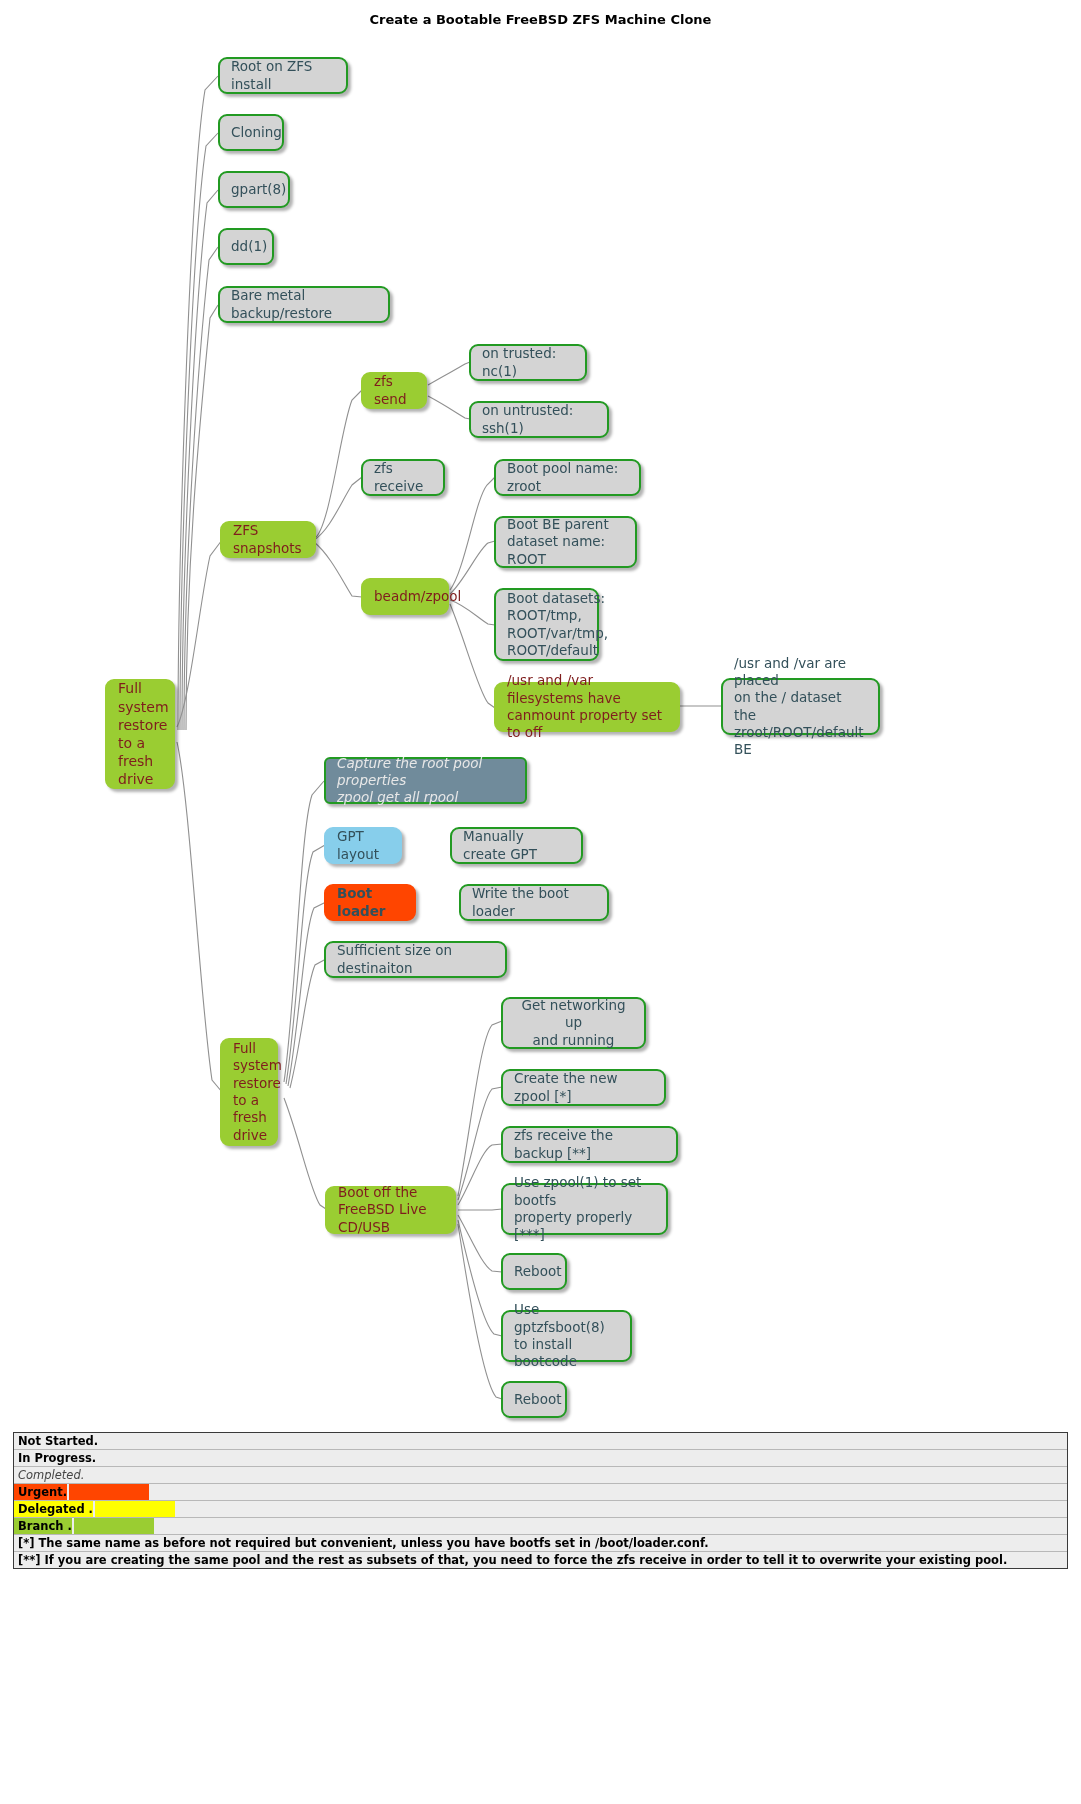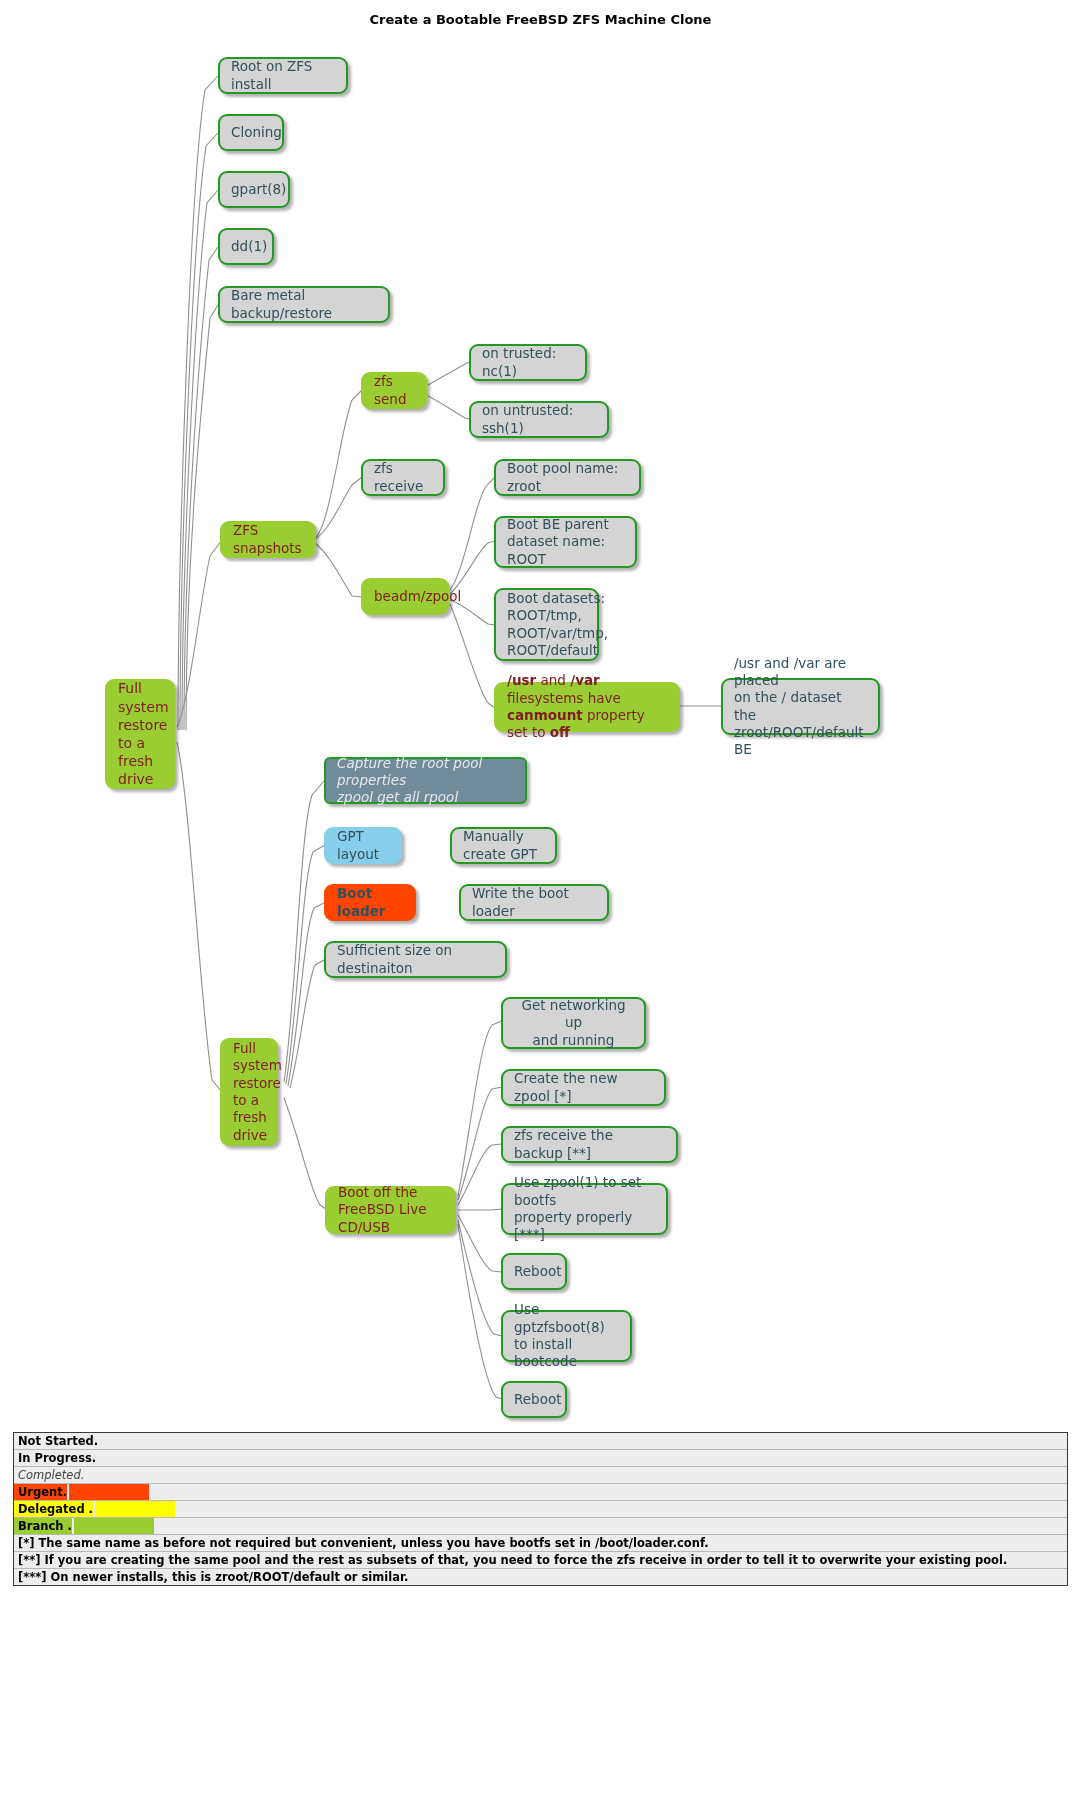--- a/index.html
+++ b/index.html
@@ -33,21 +33,21 @@
   .n-completed{background:#708b9b;border:2px solid #229a22;color:#e8e8e8;font-style:italic;}
   
   .n-urgent{background:#ff4500;border:2px solid #ff4500;font-weight:bold;color:#33505a;}
   
   .n-branch{background:#9acd32;border:2px solid #9acd32;color:#7f1d1d;}
 
   .root-node{
     font-size:14px;line-height:1.30;
   }
 
-  b{font-weight:bold;}
+  b{font-weight:normal;}
 
   
   .legend{
     position:absolute;left:13px;top:1432px;width:1055px;
     border:1px solid #3a3a3a;background:#ededed;
     box-sizing:border-box;
     padding:0;
   }
   .legend-row{
     display:flex;align-items:stretch;
@@ -210,21 +210,21 @@
 
 <div class="node n-completed" style="left:324px;top:757px;width:203px;height:47px;border-radius:6px;">
   <span>Capture the root pool properties
  zpool get all rpool</span>
 </div>
 
 <div class="node n-inprogress" style="left:324px;top:827px;width:78px;height:37px;">
   <span>GPT layout</span>
 </div>
 
-<div class="node n-notstarted" style="left:450px;top:827px;width:107px;height:37px;">
+<div class="node n-notstarted" style="left:450px;top:827px;width:133px;height:37px;">
   <span>Manually create GPT</span>
 </div>
 
 <div class="node n-urgent" style="left:324px;top:884px;width:92px;height:37px;">
   <span>Boot loader</span>
 </div>
 
 <div class="node n-notstarted" style="left:459px;top:884px;width:150px;height:37px;">
   <span>Write the boot loader</span>
 </div>
@@ -293,16 +293,13 @@
   <div class="legend-row">
     <span class="legend-label" style="background:#9acd32;">Branch .</span>
     <span class="legend-swatch lg-branch"></span>
   </div>
   <div class="legend-row">
     <span class="legend-note">[*] The same name as before not required but convenient, unless you have bootfs set in /boot/loader.conf.</span>
   </div>
   <div class="legend-row">
     <span class="legend-note">[**] If you are creating the same pool and the rest as subsets of that, you need to force the zfs receive in order to tell it to overwrite your existing pool.</span>
   </div>
-  <div class="legend-row">
-    <span class="legend-note">[***] On newer installs, this is zroot/ROOT/default or similar.</span>
-  </div>
 </div>
 
 </body></html>

